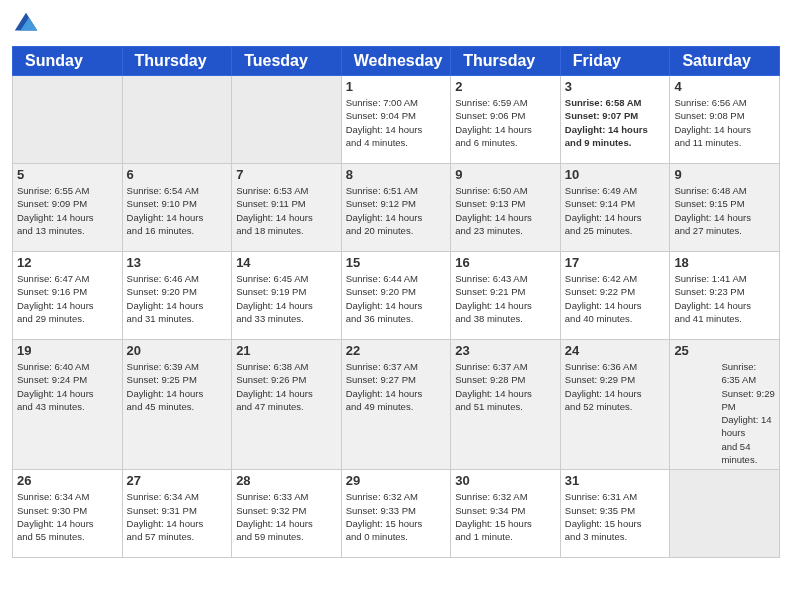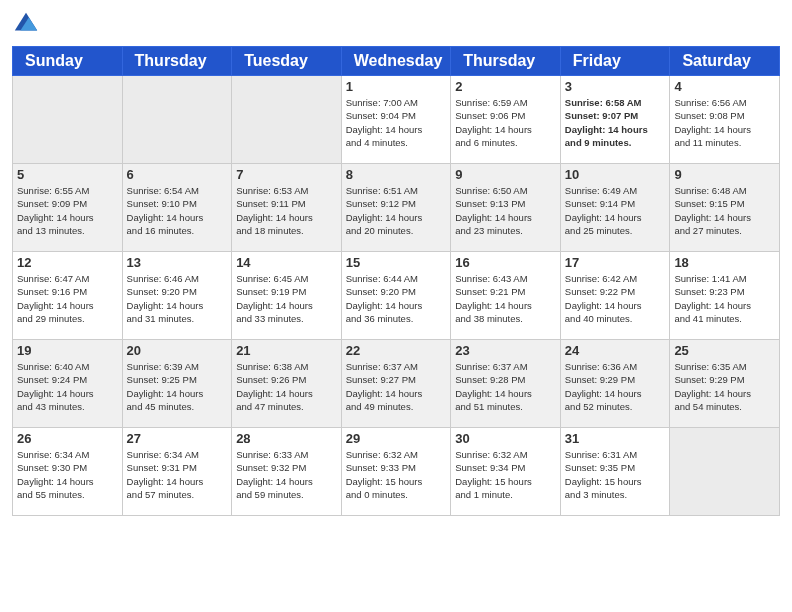--- a/index.html
+++ b/index.html
@@ -311,21 +311,21 @@
           </td>
           <td>
             <span class="day-number">24</span>
             <div class="day-info" style="white-space: pre-line;">Sunrise: 6:36 AM
 Sunset: 9:29 PM
 Daylight: 14 hours
 and 52 minutes.</div>
           </td>
           <td>
             <span class="day-number">25</span>
-            <div class="day-info" style="white-space: pre-line;">Sunrise: 6:35 AM
+            <div class="day-info" style="white-space: pre-line; margin-left: 47px;">Sunrise: 6:35 AM
 Sunset: 9:29 PM
 Daylight: 14 hours
 and 54 minutes.</div>
           </td>
         </tr>
         <tr>
           <td>
             <span class="day-number">26</span>
             <div class="day-info" style="white-space: pre-line;">Sunrise: 6:34 AM
 Sunset: 9:30 PM

